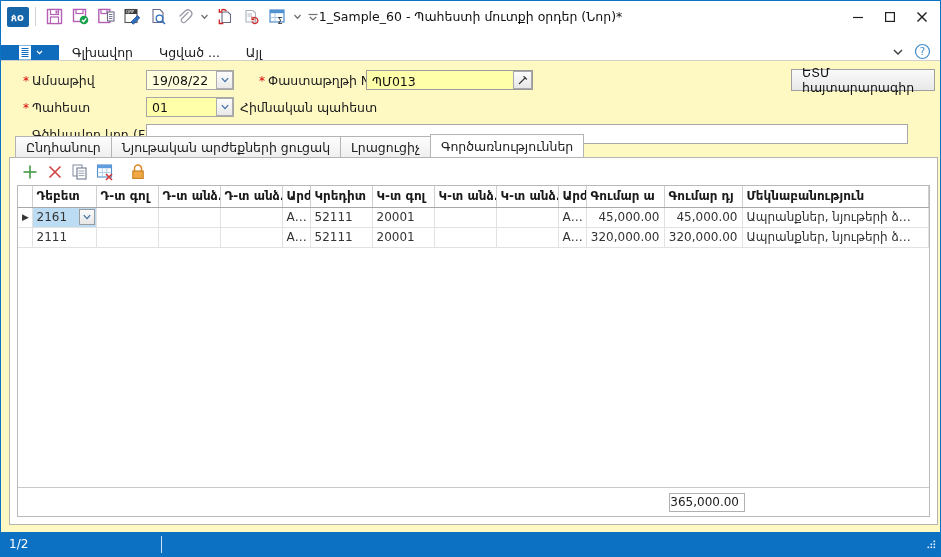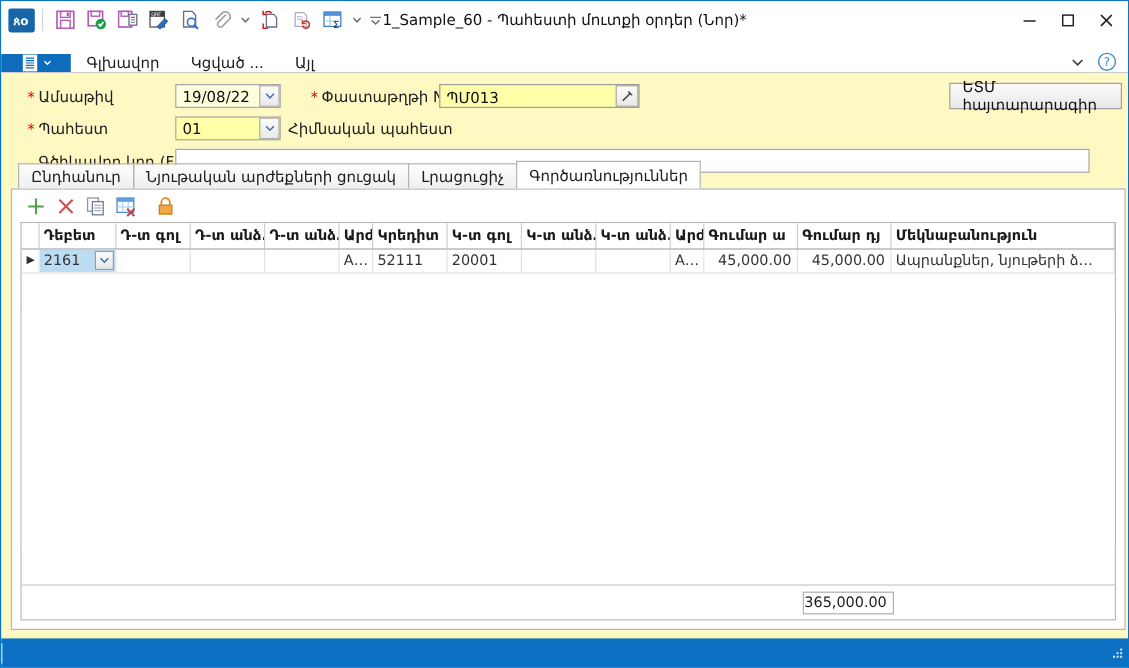--- a/index.html
+++ b/index.html
@@ -620,33 +620,50 @@
               <td>A…</td>
               <td>52111</td>
               <td>20001</td>
               <td></td>
               <td></td>
               <td>A…</td>
               <td class="num">45,000.00</td>
               <td class="num">45,000.00</td>
               <td class="cmt">Ապրանքներ, նյութերի ձ…</td>
             </tr>
+            <tr>
+              <td class="selmark"></td>
+              <td>2111</td>
+              <td></td>
+              <td></td>
+              <td></td>
+              <td>A…</td>
+              <td>52111</td>
+              <td>20001</td>
+              <td></td>
+              <td></td>
+              <td>A…</td>
+              <td class="num">320,000.00</td>
+              <td class="num">320,000.00</td>
+              <td class="cmt">Ապրանքներ, նյութերի ձ…</td>
+            </tr>
           </tbody>
         </table>
 
         <div class="grid-blank"></div>
 
         <div class="grid-total">
           <div class="total-box">365,000.00</div>
         </div>
       </div>
     </div>
   </div>
 
   <div class="statusbar">
+    <div class="sb-cell">1/2</div>
     <div class="sb-divider"></div>
     <div class="sb-cell"></div>
     <div class="sb-grip">
       <svg width="12" height="12" viewBox="0 0 12 12">
         <g fill="#ffffff">
           <rect x="8.5" y="2.5" width="1.6" height="1.6"></rect>
           <rect x="5.5" y="5.5" width="1.6" height="1.6"></rect>
             <rect x="8.5" y="5.5" width="1.6" height="1.6"></rect>
           <rect x="2.5" y="8.5" width="1.6" height="1.6"></rect>
             <rect x="5.5" y="8.5" width="1.6" height="1.6"></rect>

